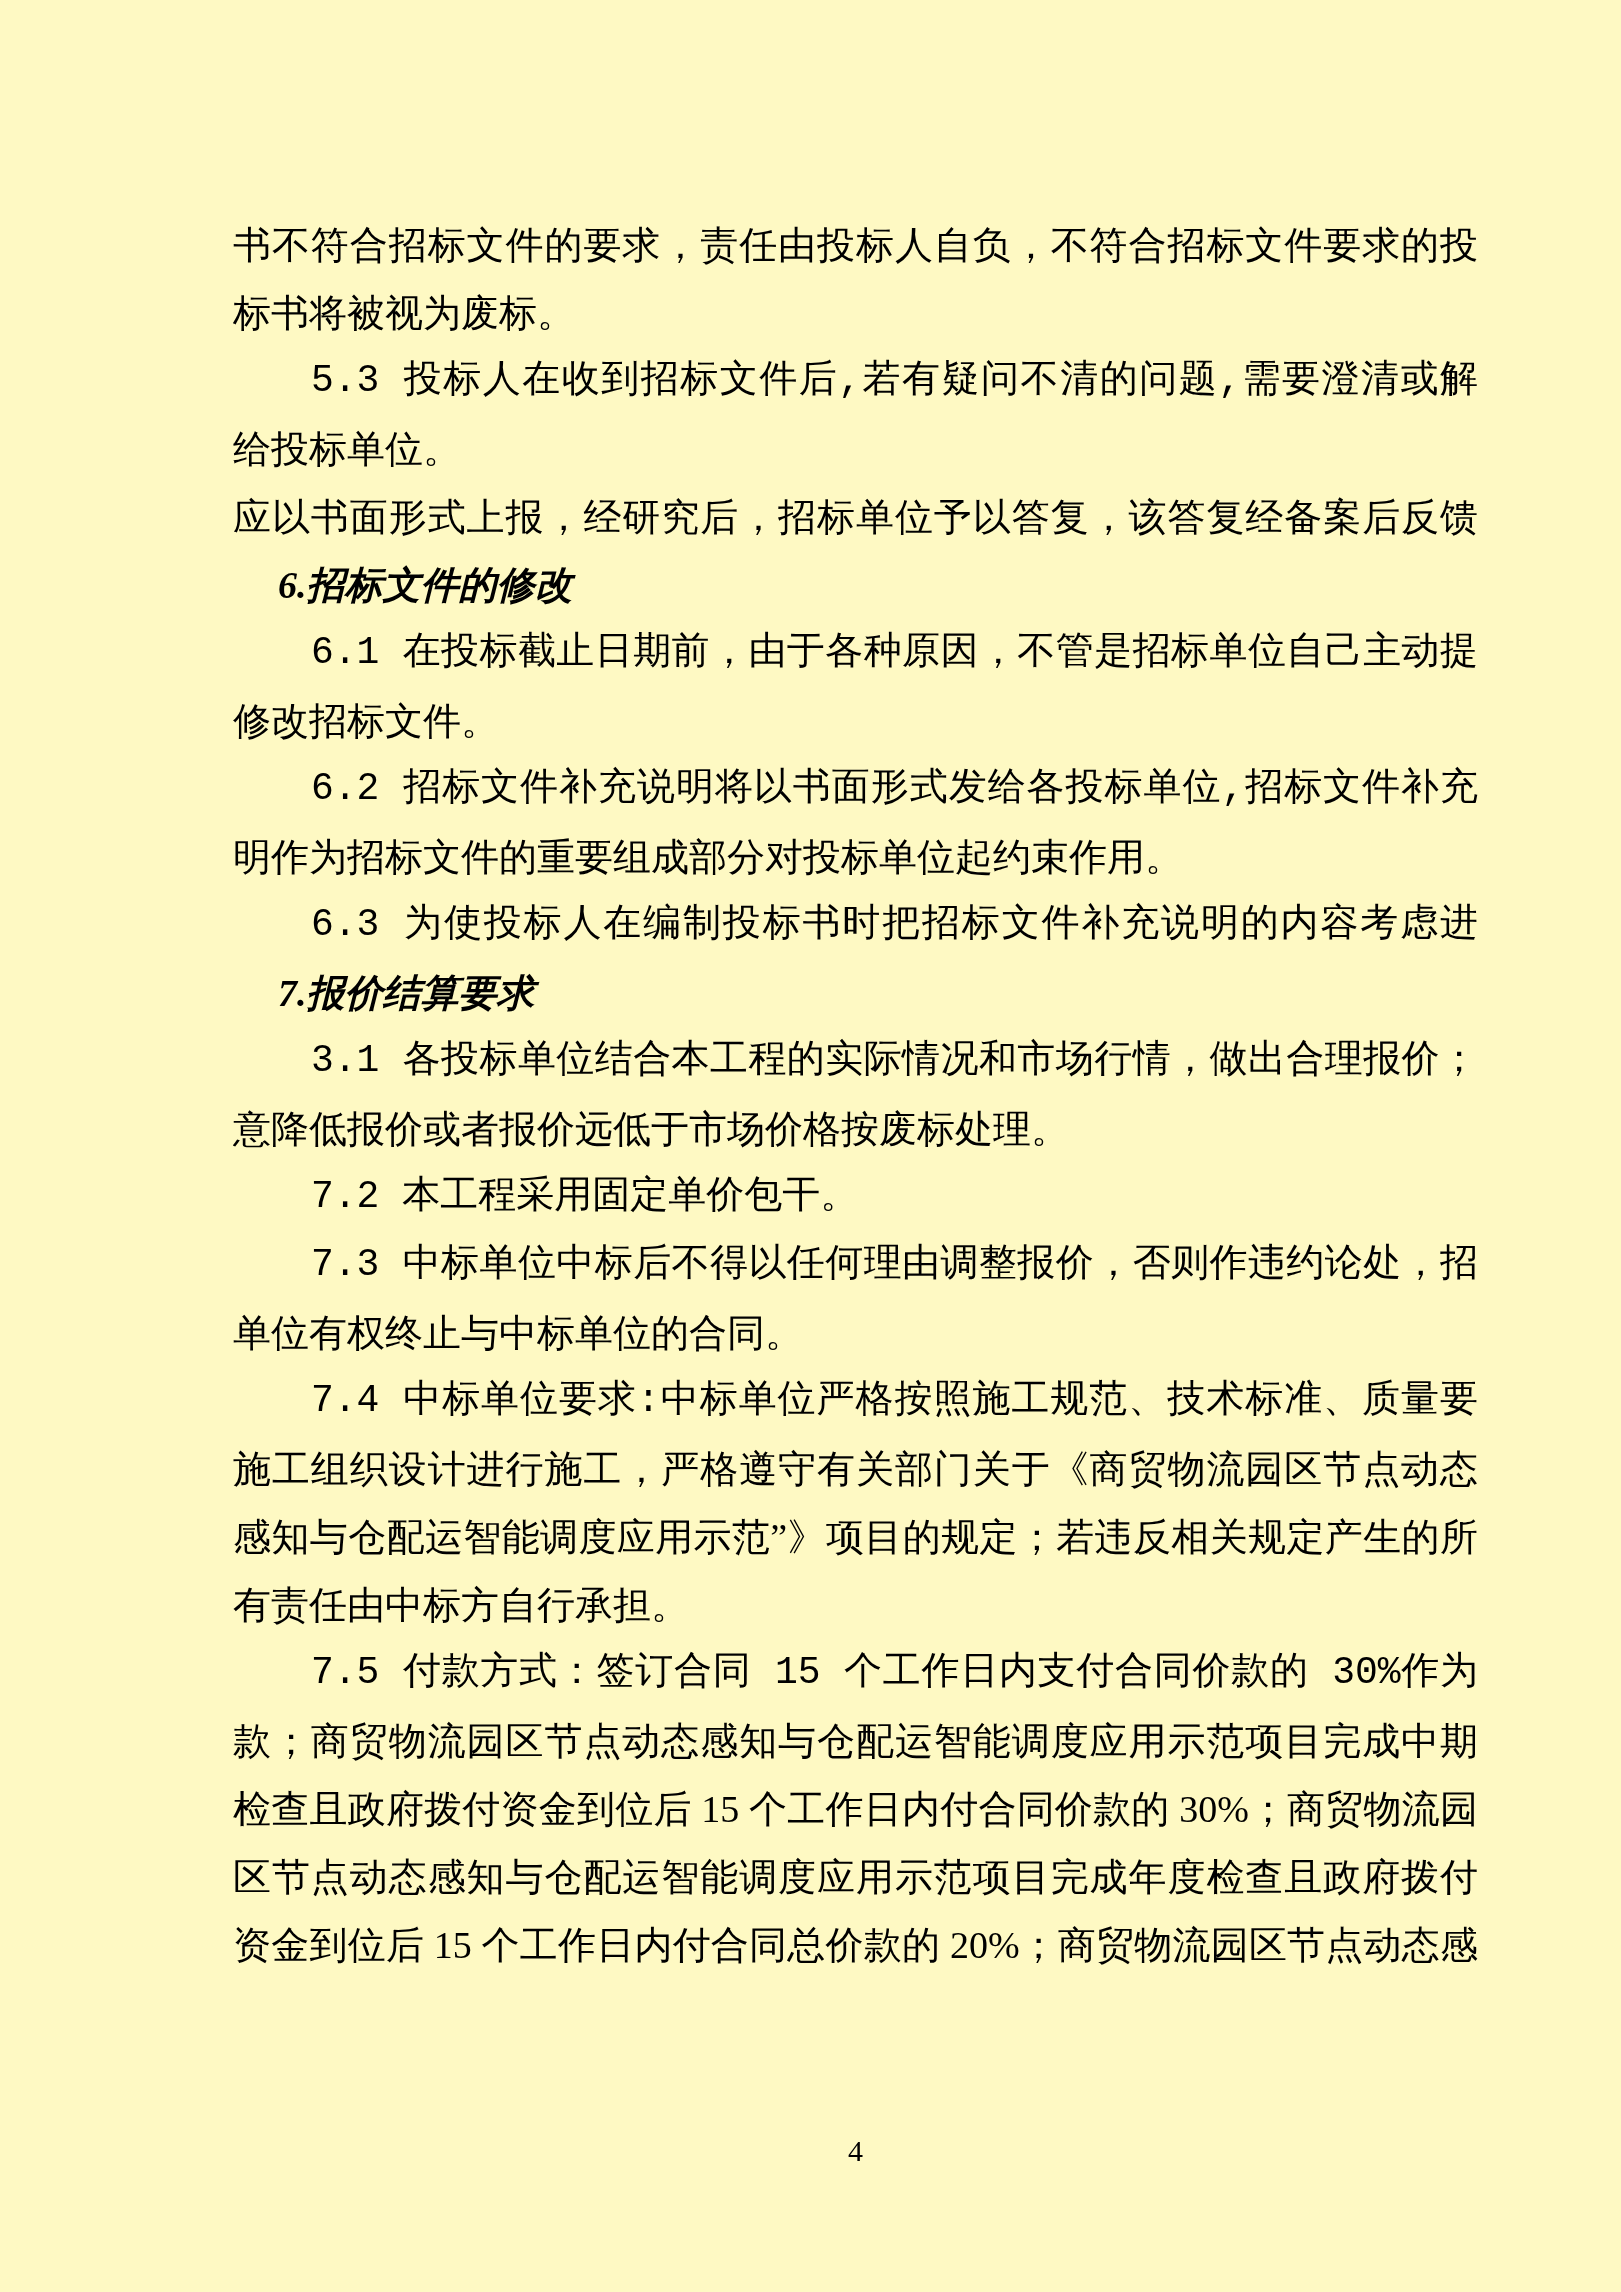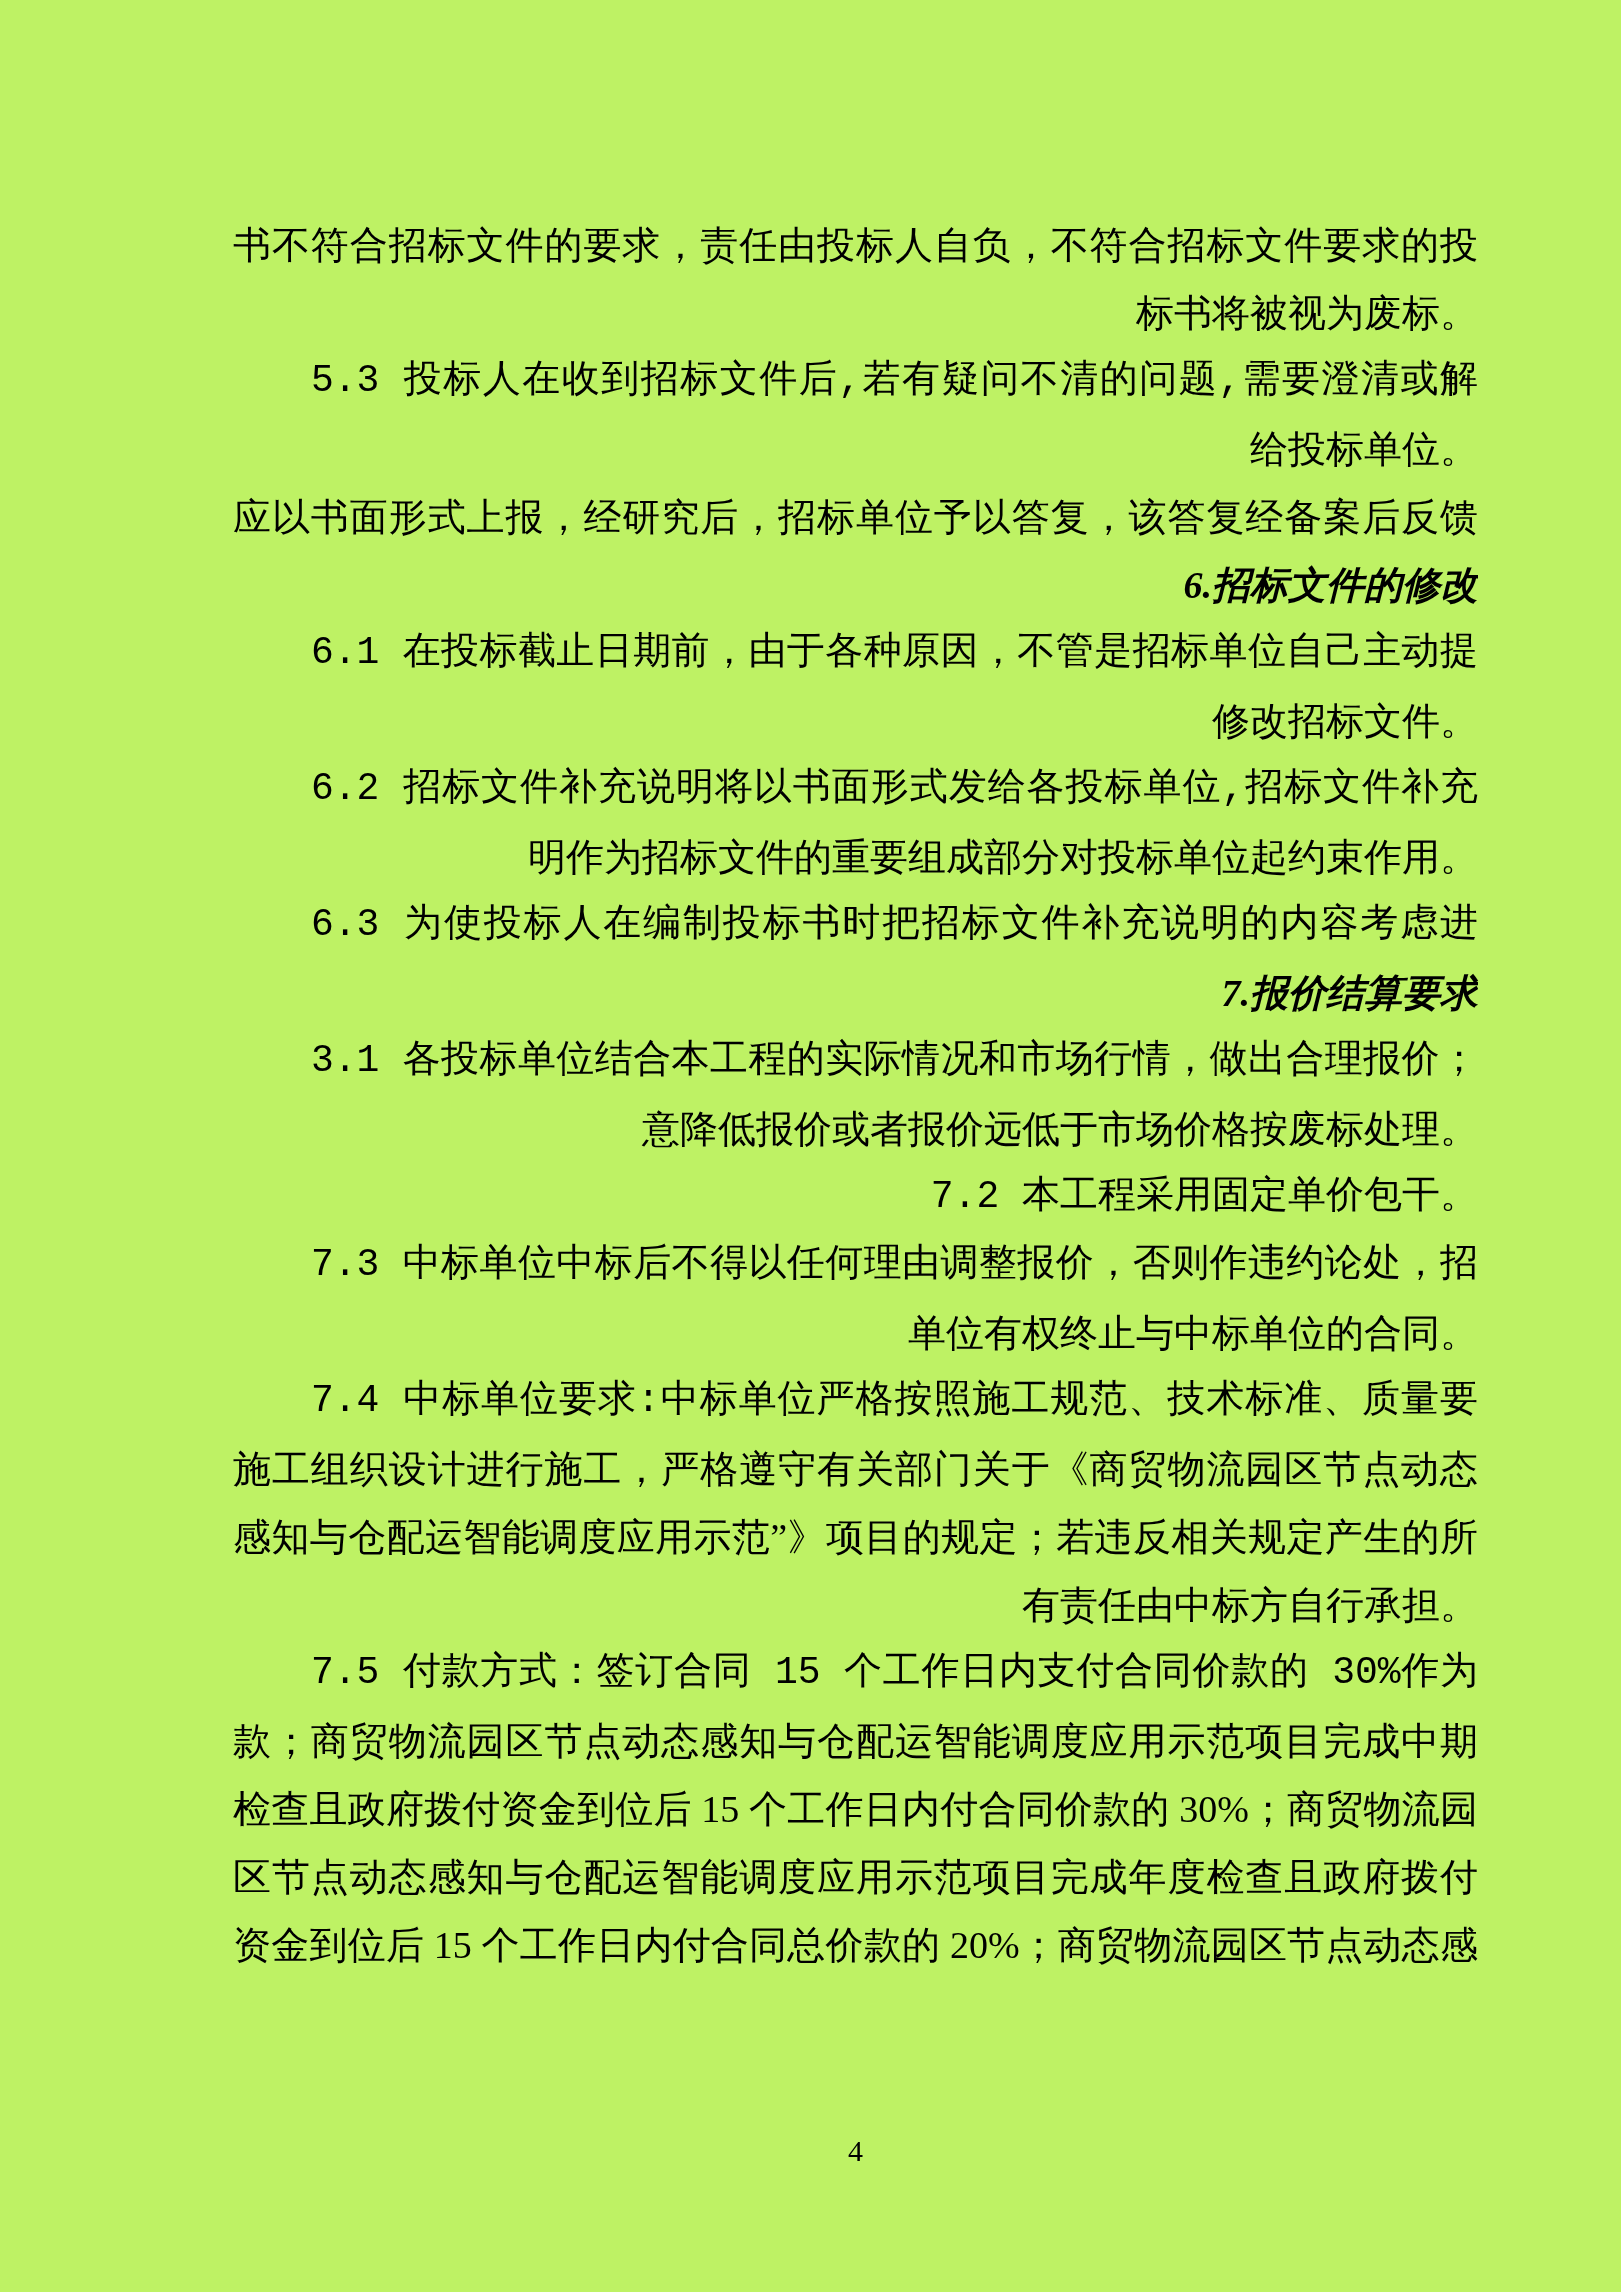--- a/index.html
+++ b/index.html
@@ -4,37 +4,37 @@
 <style>
   html,body{
     margin:0;
     padding:0;
     background:#ffffff;
   }
   .page{
     position:relative;
     width:1621px;
     height:2293px;
-    background:#bef264;
+    background:#fef9c3;
     color:#000000;
     font-family:"Liberation Serif","DejaVu Serif",serif;
     overflow:hidden;
   }
   .text-block{
     position:absolute;
     left:233px;
     top:211px;
     width:1245px;
   }
   .line{
     height:68px;
     line-height:68px;
     font-size:38px;
     overflow:hidden;
-    text-align:right;
+    text-align:left;
     white-space:normal;
   }
   .line.fill{
     text-align:justify;
     text-align-last:justify;
   }
   .line.indent{
     padding-left:78px;
     font-family:Liberation Mono, monospace;
   }

